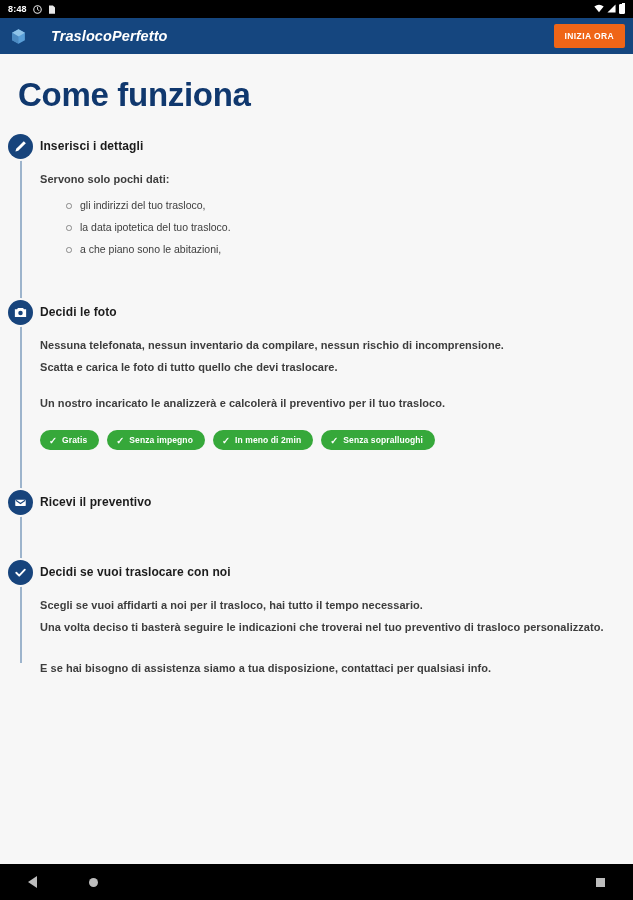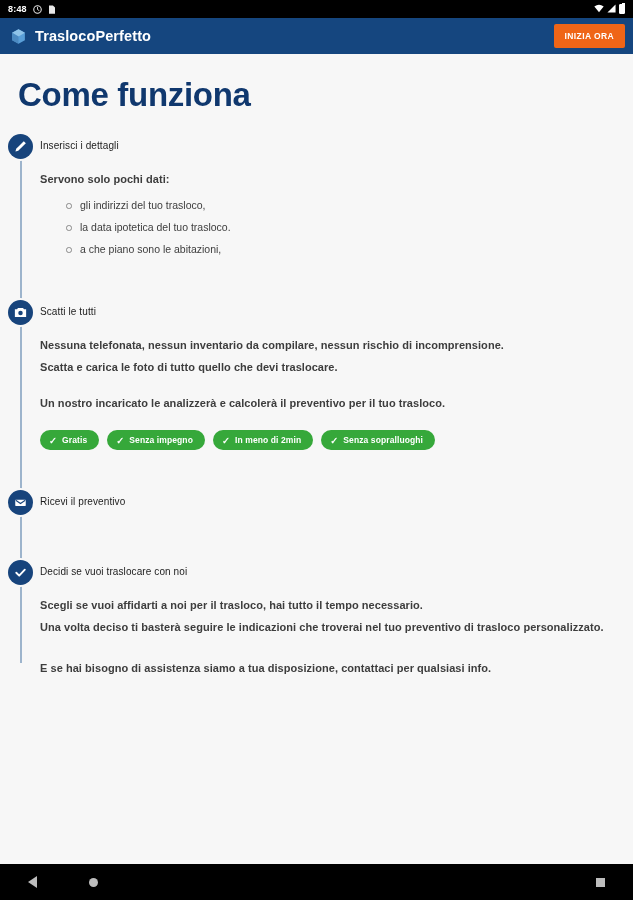--- a/index.html
+++ b/index.html
@@ -68,21 +68,22 @@
     height: 36px;
     background: #15467f;
     display: flex;
     align-items: center;
     padding: 0 8px 0 10px;
     position: relative;
   }
   .brand {
     display: flex;
     align-items: center;
-    gap: 8px;
+    gap: 24px;
+    font-style: italic;
   }
   .logo-ico {
     width: 17px; height: 17px;
     position: relative;
     flex: 0 0 auto;
   }
   .brand-name {
     color: #ffffff;
     font-size: 14.5px;
     font-weight: bold;
@@ -150,22 +151,22 @@
     box-shadow: 0 0 0 2px #f7f7f7;
     display: flex;
     align-items: center;
     justify-content: center;
     z-index: 2;
   }
   .step-icon svg { display: block; }
 
   .step-title {
     color: #1c1c1c;
-    font-size: 10px;
-    font-weight: normal;
+    font-size: 12px;
+    font-weight: bold;
     line-height: 28px;
     letter-spacing: .1px;
   }
   .step-body {
     padding-top: 8px;
   }
   .step-body p {
     color: #3d3d3d;
     font-size: 11px;
     line-height: 22px;
@@ -354,21 +355,21 @@
       </div>
     </div>
 
     <div class="step step-2">
       <div class="step-icon">
         <svg width="15" height="15" viewBox="0 0 16 16">
           <path d="M2 4.6h2.3l1-1.4h5.4l1 1.4H14V12.8H2z" fill="#ffffff"></path>
           <circle cx="8" cy="8.6" r="2.4" fill="#17447c"></circle>
         </svg>
       </div>
-      <div class="step-title">Scatti le tutti</div>
+      <div class="step-title">Decidi le foto</div>
       <div class="step-body">
         <p>Nessuna telefonata, nessun inventario da compilare, nessun rischio di incomprensione.</p>
         <p>Scatta e carica le foto di tutto quello che devi traslocare.</p>
         <p class="spaced">Un nostro incaricato le analizzerà e calcolerà il preventivo per il tuo trasloco.</p>
         <div class="badges">
           <span class="badge">
             <span class="badge-check">✓</span>
             <span>Gratis</span>
           </span>
           <span class="badge">

